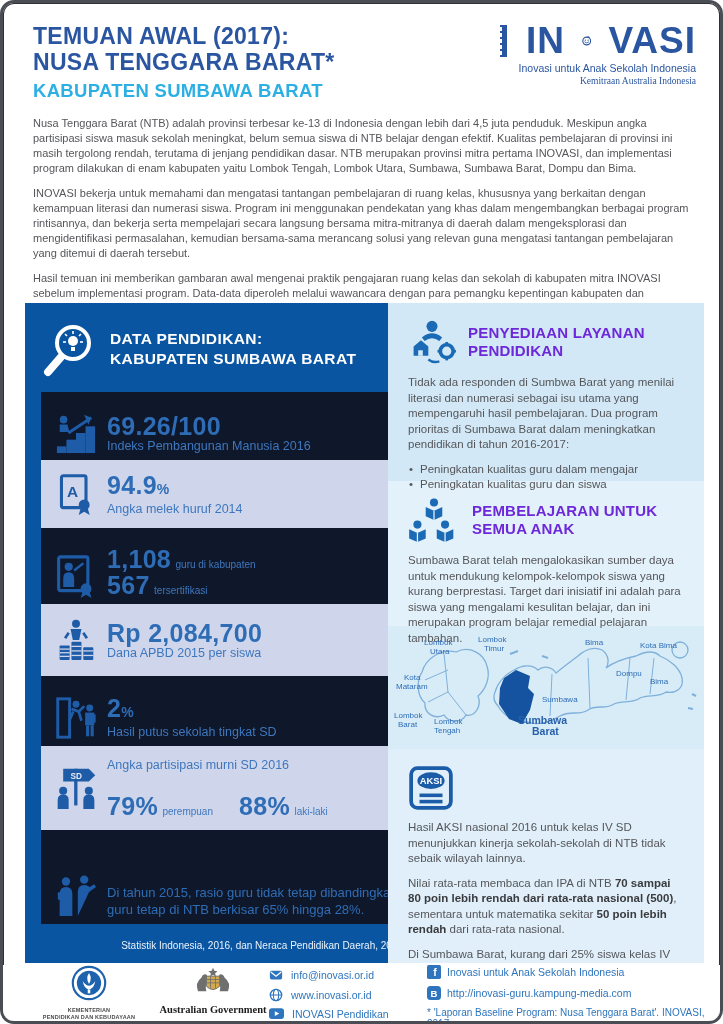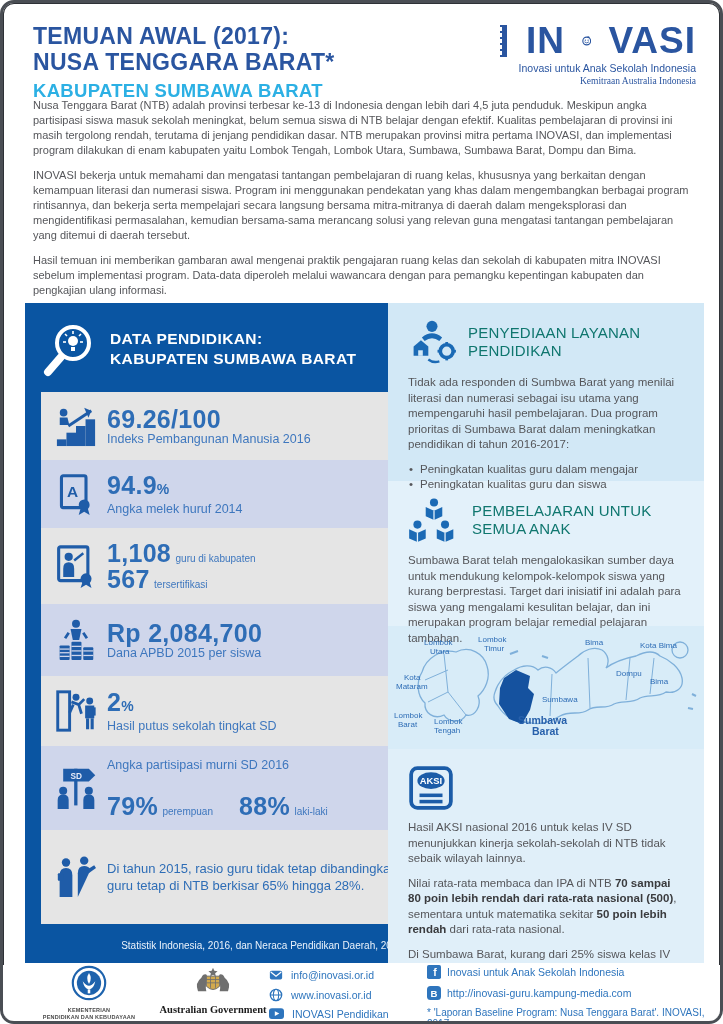--- a/index.html
+++ b/index.html
@@ -12,48 +12,48 @@
   .hdr{position:absolute;left:30px;top:20px;right:22px;}
   .hdr h1{margin:0;font-size:23px;line-height:26px;color:#2a55a0;letter-spacing:.3px;font-weight:bold;}
   .hdr h2{margin:6px 0 0 0;font-size:18.5px;line-height:20px;color:#2cb0e4;font-weight:bold;letter-spacing:.3px;}
   .logo{position:absolute;right:2px;top:0;width:196px;text-align:right;color:#2a55a0;}
   .logo-word{display:flex;align-items:center;justify-content:flex-end;gap:17px;font-size:37px;font-weight:bold;letter-spacing:1px;color:#2a55a0;line-height:36px;}
   .logo-word .ruler{width:7px;height:32px;border-right:5px solid #2a55a0;background:
      repeating-linear-gradient(#2a55a0 0 2px,transparent 2px 6px);margin-right:2px;}
   .logo-tag1{font-size:10.5px;margin-top:3px;color:#2a55a0;}
   .logo-tag2{font-size:9.5px;margin-top:2px;color:#2a55a0;font-family:Liberation Serif, serif;}
   
-  .intro{position:absolute;left:30px;top:95px;width:665px;color:#55565a;font-size:11px;line-height:15px;}
+  .intro{position:absolute;left:30px;top:113px;width:665px;color:#55565a;font-size:11px;line-height:15px;}
   .intro p{margin:0 0 10px 0;}
   
   .panel{position:absolute;left:22px;top:300px;width:398px;height:660px;background:#0a55a2;box-sizing:border-box;padding:18px 16px 0 16px;}
   .panel-head{display:flex;align-items:center;gap:13px;color:#fff;}
   .panel-head .ttl{font-size:15.5px;font-weight:bold;letter-spacing:.4px;line-height:20px;}
   .rows{margin-top:15px;}
   .row{display:flex;align-items:center;box-sizing:border-box;padding:6px 8px 6px 4px;}
-  .row.lt{background:#e5e5e5;}
+  .row.lt{background:#0f172a;align-items:flex-end;}
   .row.dk{background:#cfd6eb;}
   .row .ic{flex:0 0 62px;display:flex;justify-content:center;align-items:center;}
   .row .tx{flex:1;}
   .big{font-size:25px;font-weight:bold;color:#2e6db6;letter-spacing:.3px;line-height:26px;}
   .big .sfx{font-size:14px;}
   .sml{font-size:12.5px;color:#3e77be;line-height:15px;}
   .inline-sml{font-size:10px;color:#3e77be;}
   .r6grid{display:flex;gap:26px;align-items:baseline;margin-top:20px;}
   .note{font-size:13px;color:#2e6db6;line-height:17px;}
   .src{position:absolute;right:20px;bottom:12px;font-size:10px;color:#eaf2fb;}
   
   .rcol{position:absolute;left:385px;top:300px;width:316px;height:660px;}
   .blk{box-sizing:border-box;padding:16px 18px 0 20px;}
   .b1{height:178px;background:#d2e8f6;}
   .b2{height:145px;background:#e3f1fa;}
   .b3{height:123px;background:#d8ecf8;padding:6px 4px 0 4px;}
   .b4{height:214px;background:#e0eff9;}
   .sec-head{display:flex;align-items:center;gap:12px;}
-  .sec-head .ttl{font-size:15px;font-weight:normal;color:#0f766e;line-height:18px;letter-spacing:.2px;}
+  .sec-head .ttl{font-size:15px;font-weight:bold;color:#6d28d9;line-height:18px;letter-spacing:.2px;}
   .blk .body{margin-top:10px;font-size:11.5px;line-height:15.5px;color:#55565a;}
   .bullets{margin-top:9px;}
   .bullet{font-size:11.5px;line-height:15.5px;color:#55565a;padding-left:12px;position:relative;}
   .bullet::before{content:"•";position:absolute;left:1px;color:#55565a;}
   .b4 .body{margin-top:9px;}
   .b4 .body b{color:#3a3b3e;}
   
   .map-svg text{font-size:8px;fill:#2e6db6;font-family:"Liberation Sans",sans-serif;}
   .map-svg text.big-lbl{font-size:10.5px;font-weight:bold;fill:#2760ab;}
   

